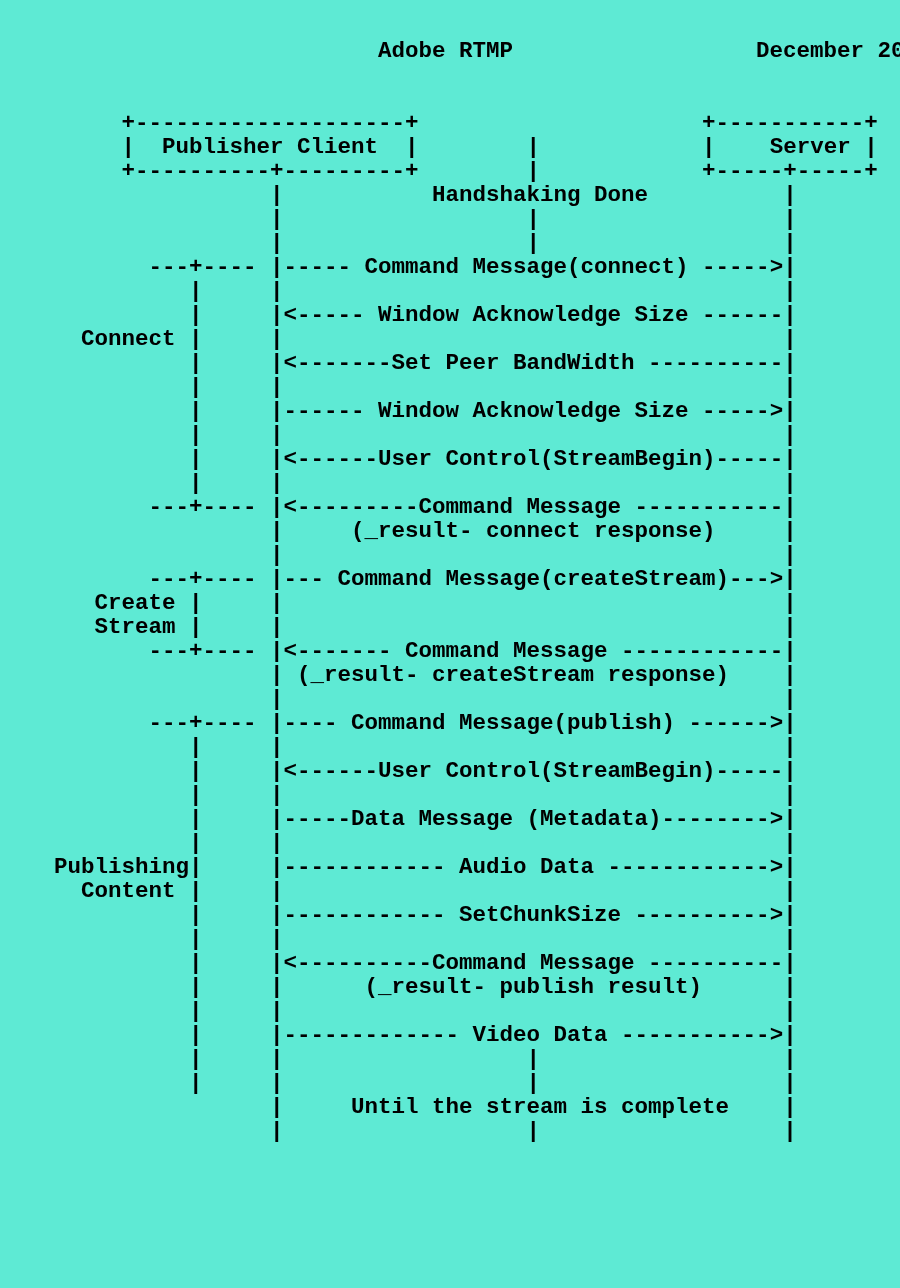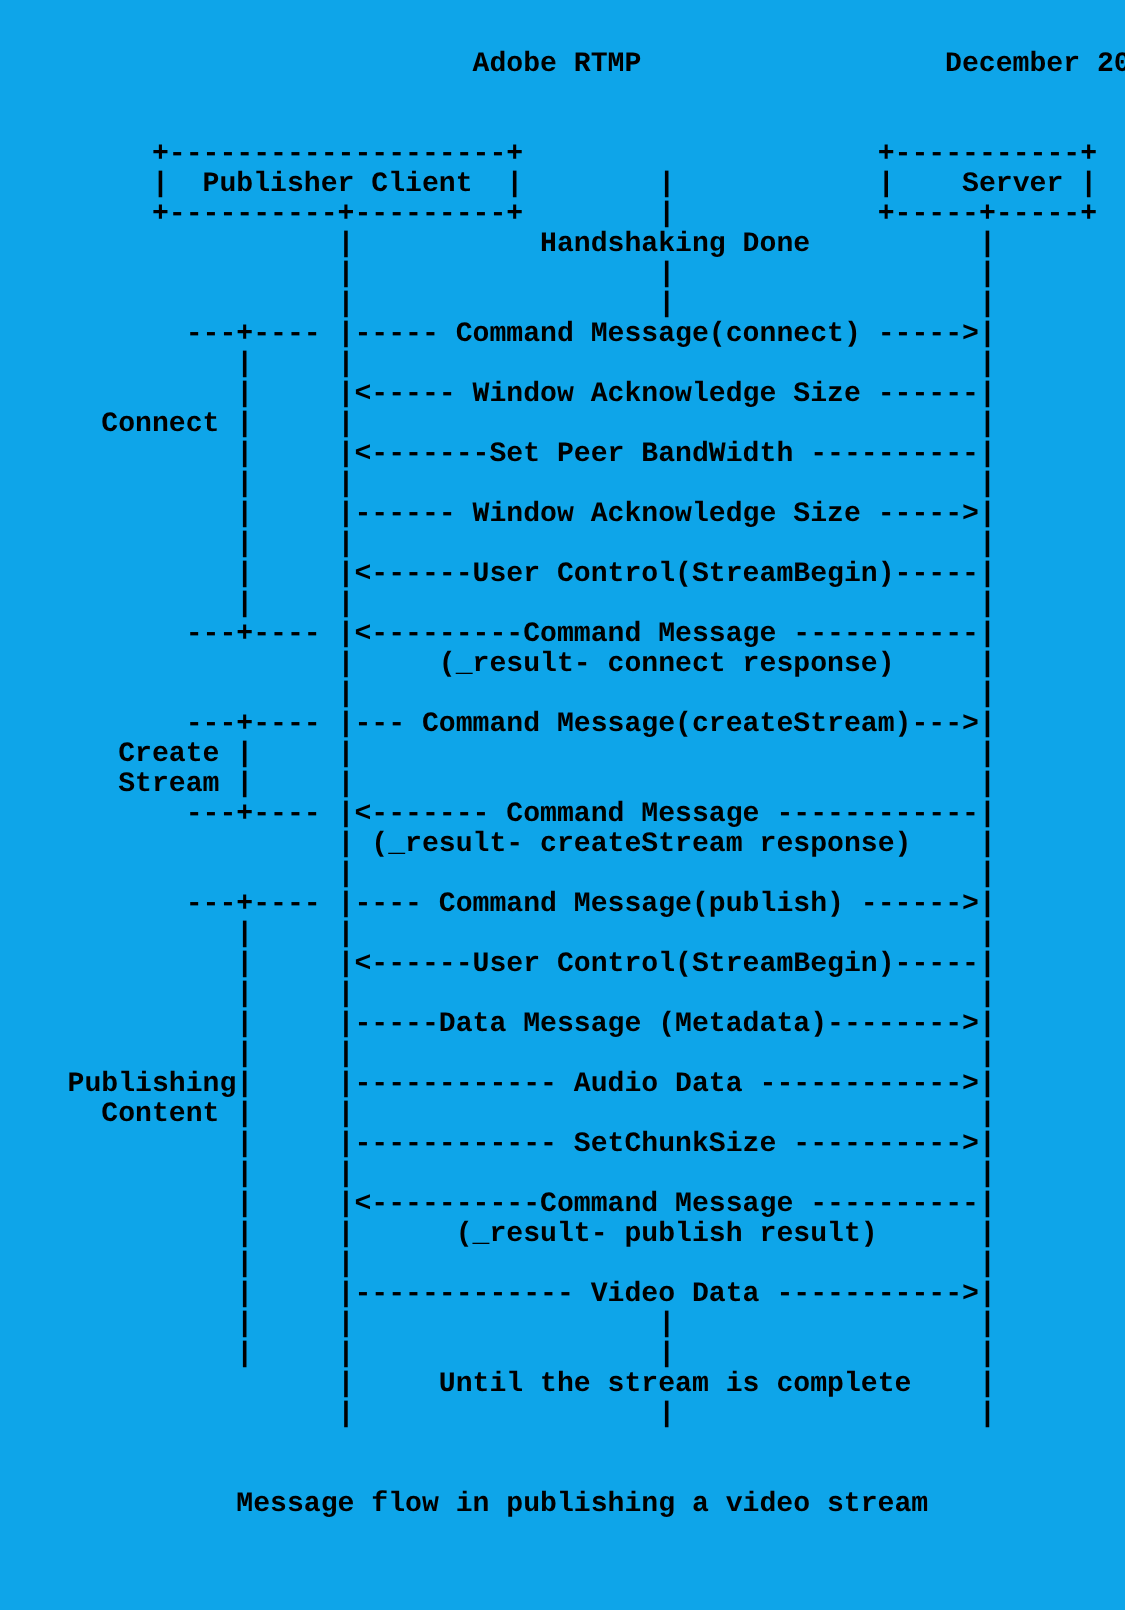--- a/index.html
+++ b/index.html
@@ -1,20 +1,20 @@
 <!DOCTYPE html>
 <html><head>
 <meta charset="utf-8">
 <style>
   html, body { margin: 0; padding: 0; background: #ffffff; }
   .page {
     position: relative;
     width: 900px;
     height: 1288px;
-    background: #0ea5e9;
+    background: #5eead4;
     overflow: hidden;
     font-family: "Liberation Mono", "DejaVu Sans Mono", monospace;
     font-weight: 700;
     color: #000000;
   }
   .mono {
     font-size: 22.5px;
     line-height: 24px;
     white-space: pre;
   }
@@ -76,15 +76,14 @@
               |     |                                     |
               |     |&lt;----------Command Message ----------|
               |     |      (_result- publish result)      |
               |     |                                     |
               |     |------------- Video Data -----------&gt;|
               |     |                  |                  |
               |     |                  |                  |
                     |     Until the stream is complete    |
                     |                  |                  |</pre>
 
-  <div class="mono caption">Message flow in publishing a video stream</div>
 
 </div>
 
 </body></html>

